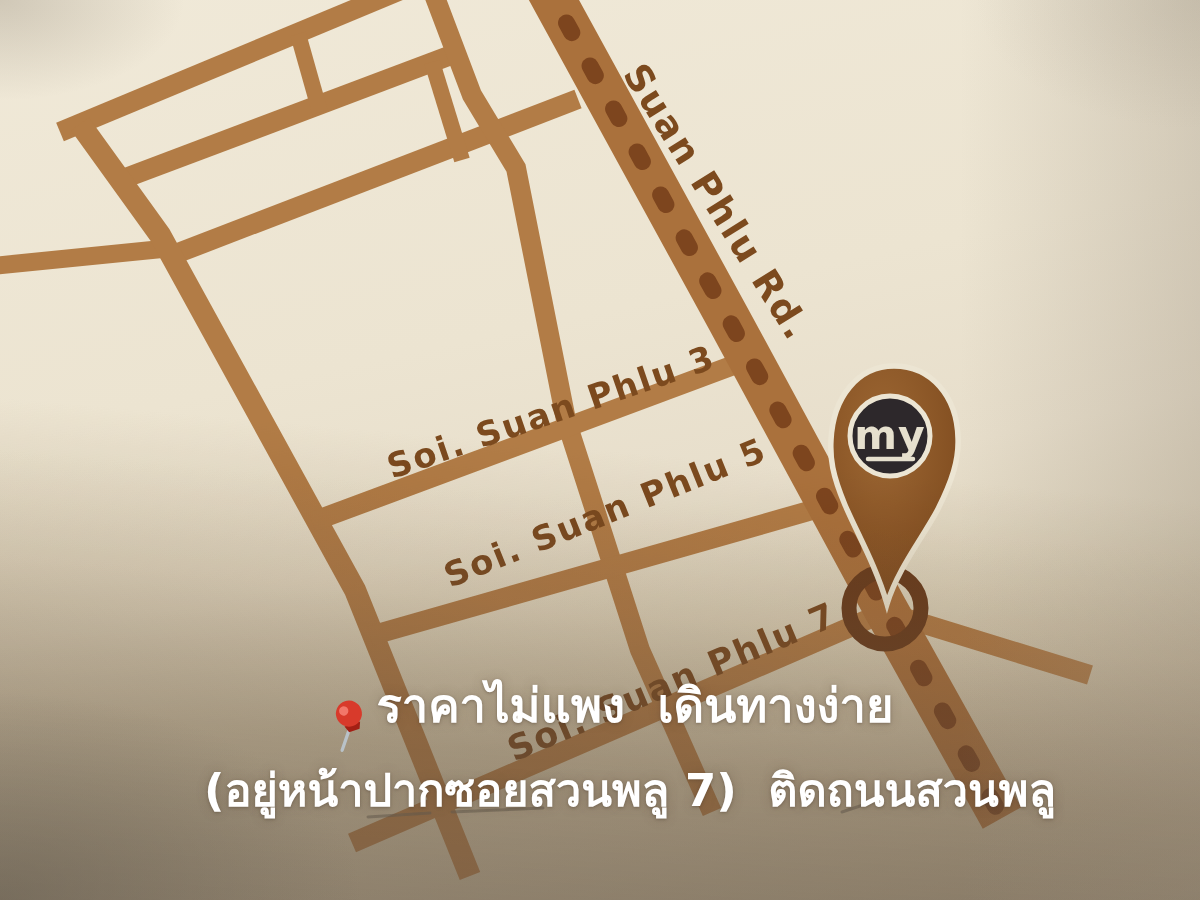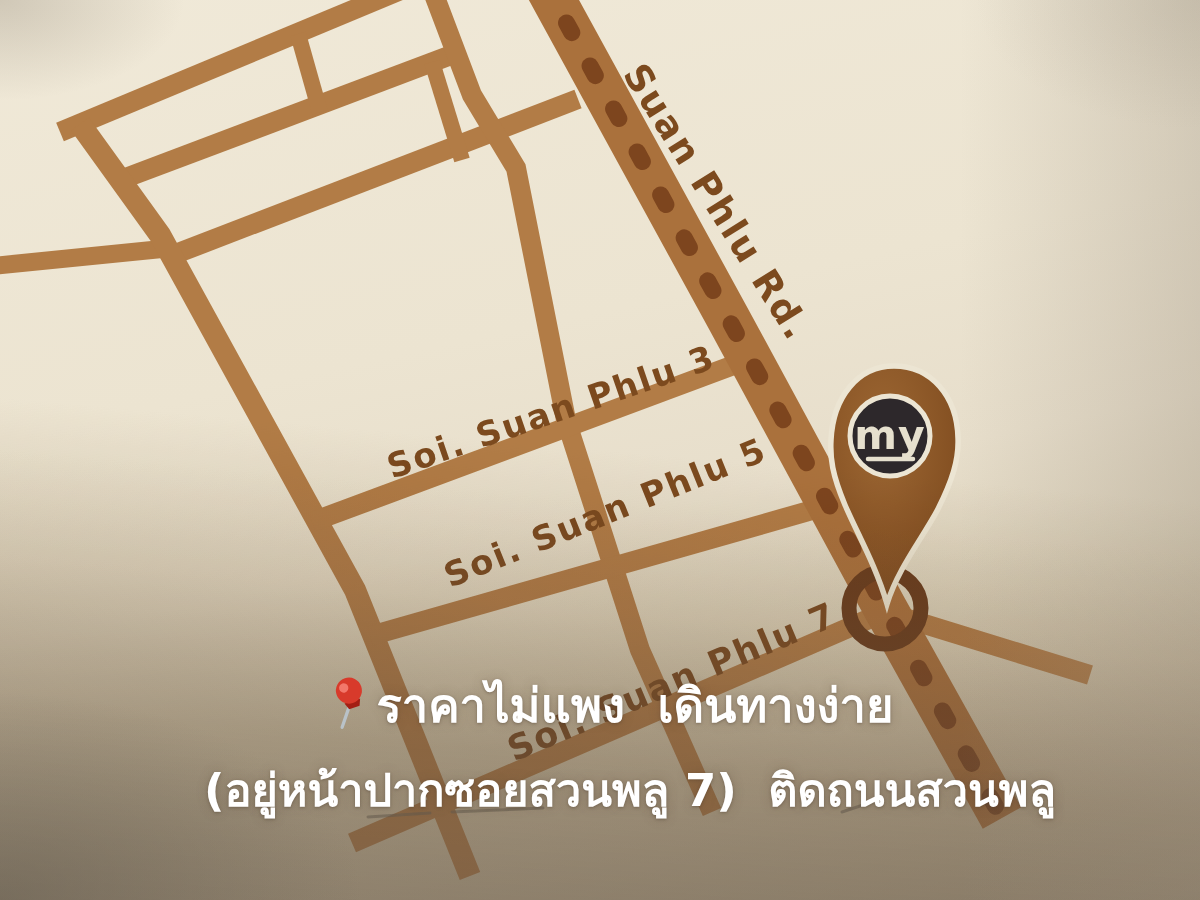--- a/index.html
+++ b/index.html
@@ -50,21 +50,21 @@
       linear-gradient(270deg, rgba(150,138,121,0.30), rgba(0,0,0,0) 20%),
       linear-gradient(185deg, rgba(0,0,0,0) 55%,
          rgba(148,138,124,0.18) 74%, rgba(150,141,128,0.36) 100%);
   }
 
   .caption{position:absolute;left:0;width:100%;text-align:center;
     color:var(--caption-text,#ffffff);font-weight:bold;
     text-shadow:0 1px 3px rgba(70,55,40,.40), 0 0 12px rgba(90,70,50,.28);
     white-space:pre;}
   .caption-1{top:668px;font-size:47px;padding-left:10px;}
-  .caption-1 .cap-row{display:inline-flex;align-items:flex-start;gap:4px;}
+  .caption-1 .cap-row{display:inline-flex;align-items:flex-end;gap:4px;}
   .caption-2{top:754px;font-size:45px;padding-left:30px;}
   .pushpin{transform:rotate(-18deg) translateY(6px);}
 </style>
 </head>
 <body>
 
 <div class="stage">
 
   <svg class="map-svg" width="1200" height="900" viewBox="0 0 1200 900">
     <defs>

